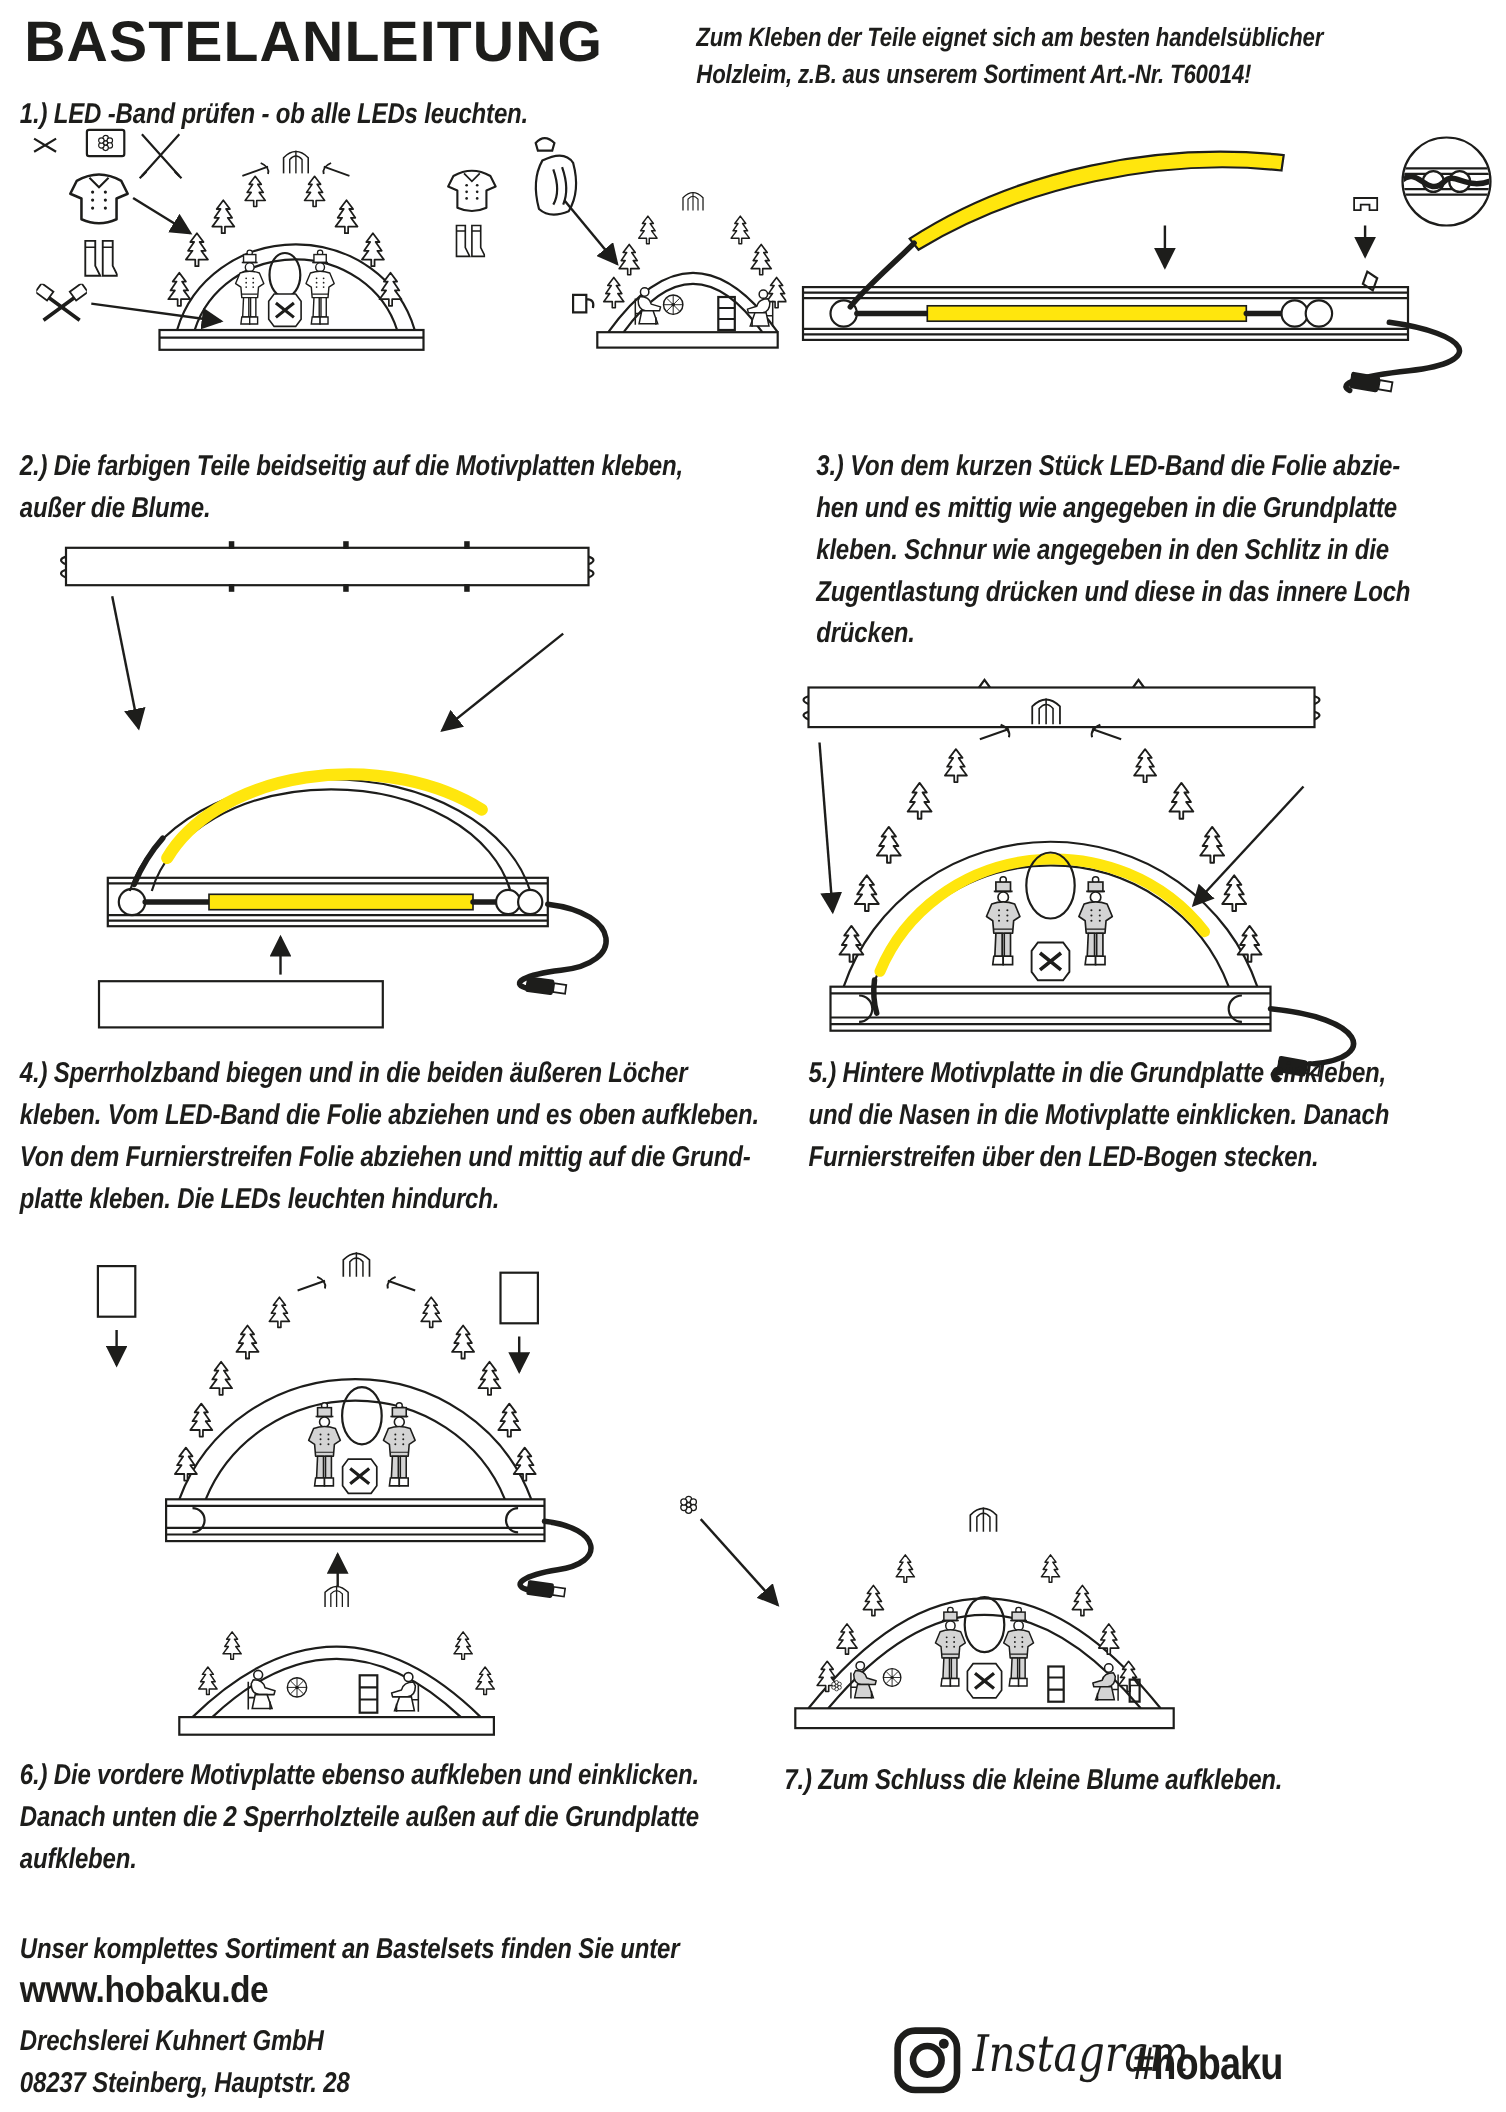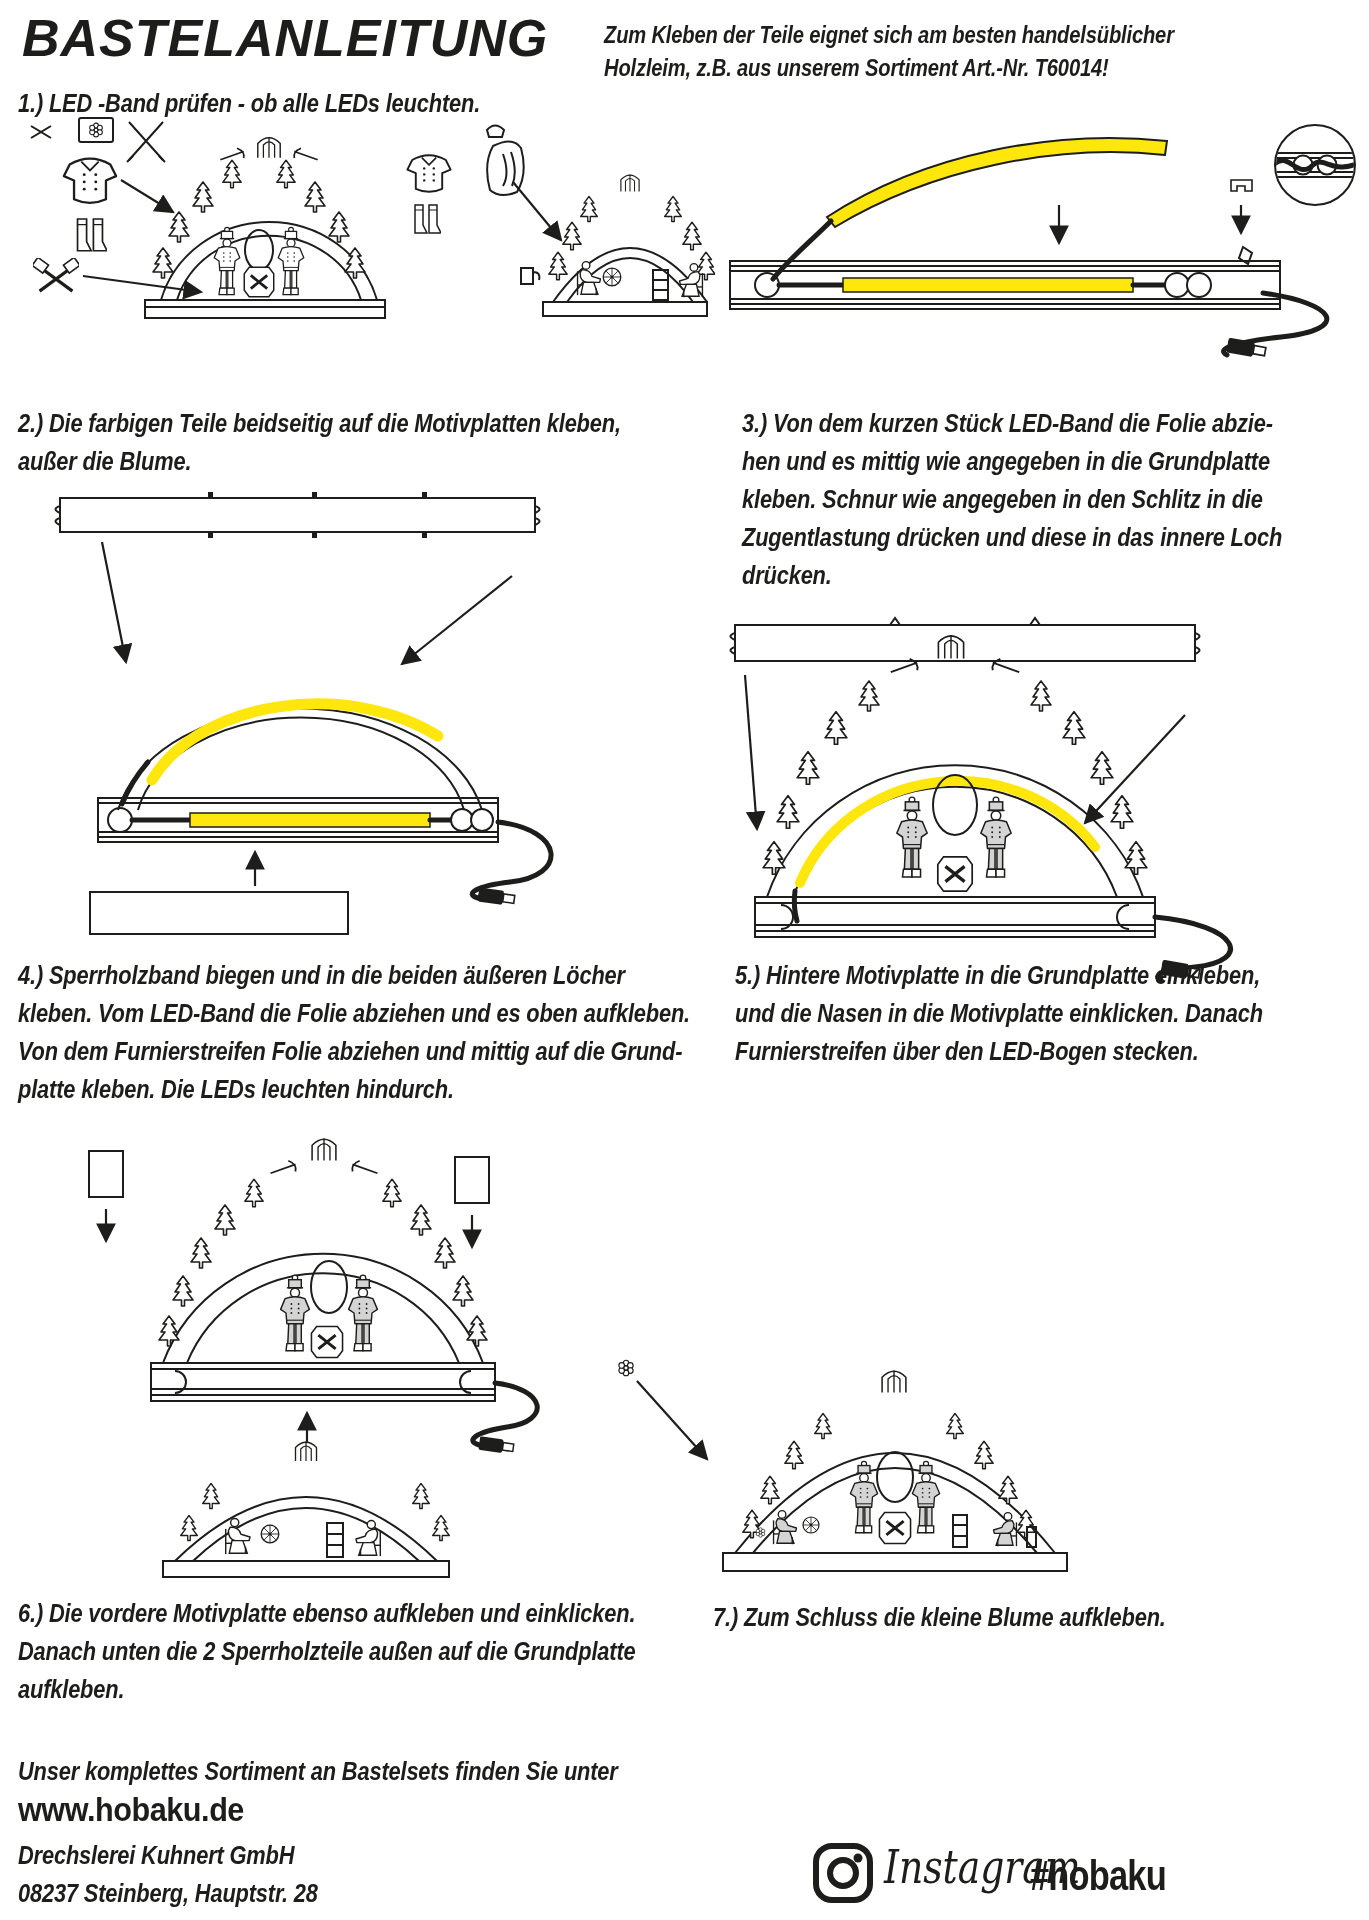--- a/index.html
+++ b/index.html
@@ -115,23 +115,23 @@
       <rect x="1" y="2" width="12" height="9" fill="#fff" stroke="#1d1d1b" stroke-width="1.5" transform="rotate(36 7 6)"></rect>
       <rect x="29" y="2" width="12" height="9" fill="#fff" stroke="#1d1d1b" stroke-width="1.5" transform="rotate(-36 35 6)"></rect>
     </symbol>
     <symbol id="pickaxe" viewBox="0 0 36 18">
       <path d="M4 16 L32 6" stroke="#1d1d1b" stroke-width="2"></path>
       <path d="M24 2 Q34 6 32 14" fill="none" stroke="#1d1d1b" stroke-width="2"></path>
     </symbol>
   </defs>
 </svg>
 
-<div class="abs title" style="left:22px;top:8px;font-style:italic;">BASTELANLEITUNG</div>
-
-<div class="abs" style="left:604px;top:18px;">
+<div class="abs title" style="left:22px;top:8px;">BASTELANLEITUNG</div>
+
+<div class="abs" style="left:633px;top:18px;">
   <div class="it note">Zum Kleben der Teile eignet sich am besten handelsüblicher</div>
   <div class="it note">Holzleim, z.B. aus unserem Sortiment Art.-Nr. T60014!</div>
 </div>
 
 <div class="abs it step" style="left:18px;top:84px;">
   <div>1.) LED -Band prüfen - ob alle LEDs leuchten.</div>
 </div>
 
 <div class="abs" style="left:25px;top:116px;">
 <svg width="370" height="212" viewBox="0 0 370 212">

